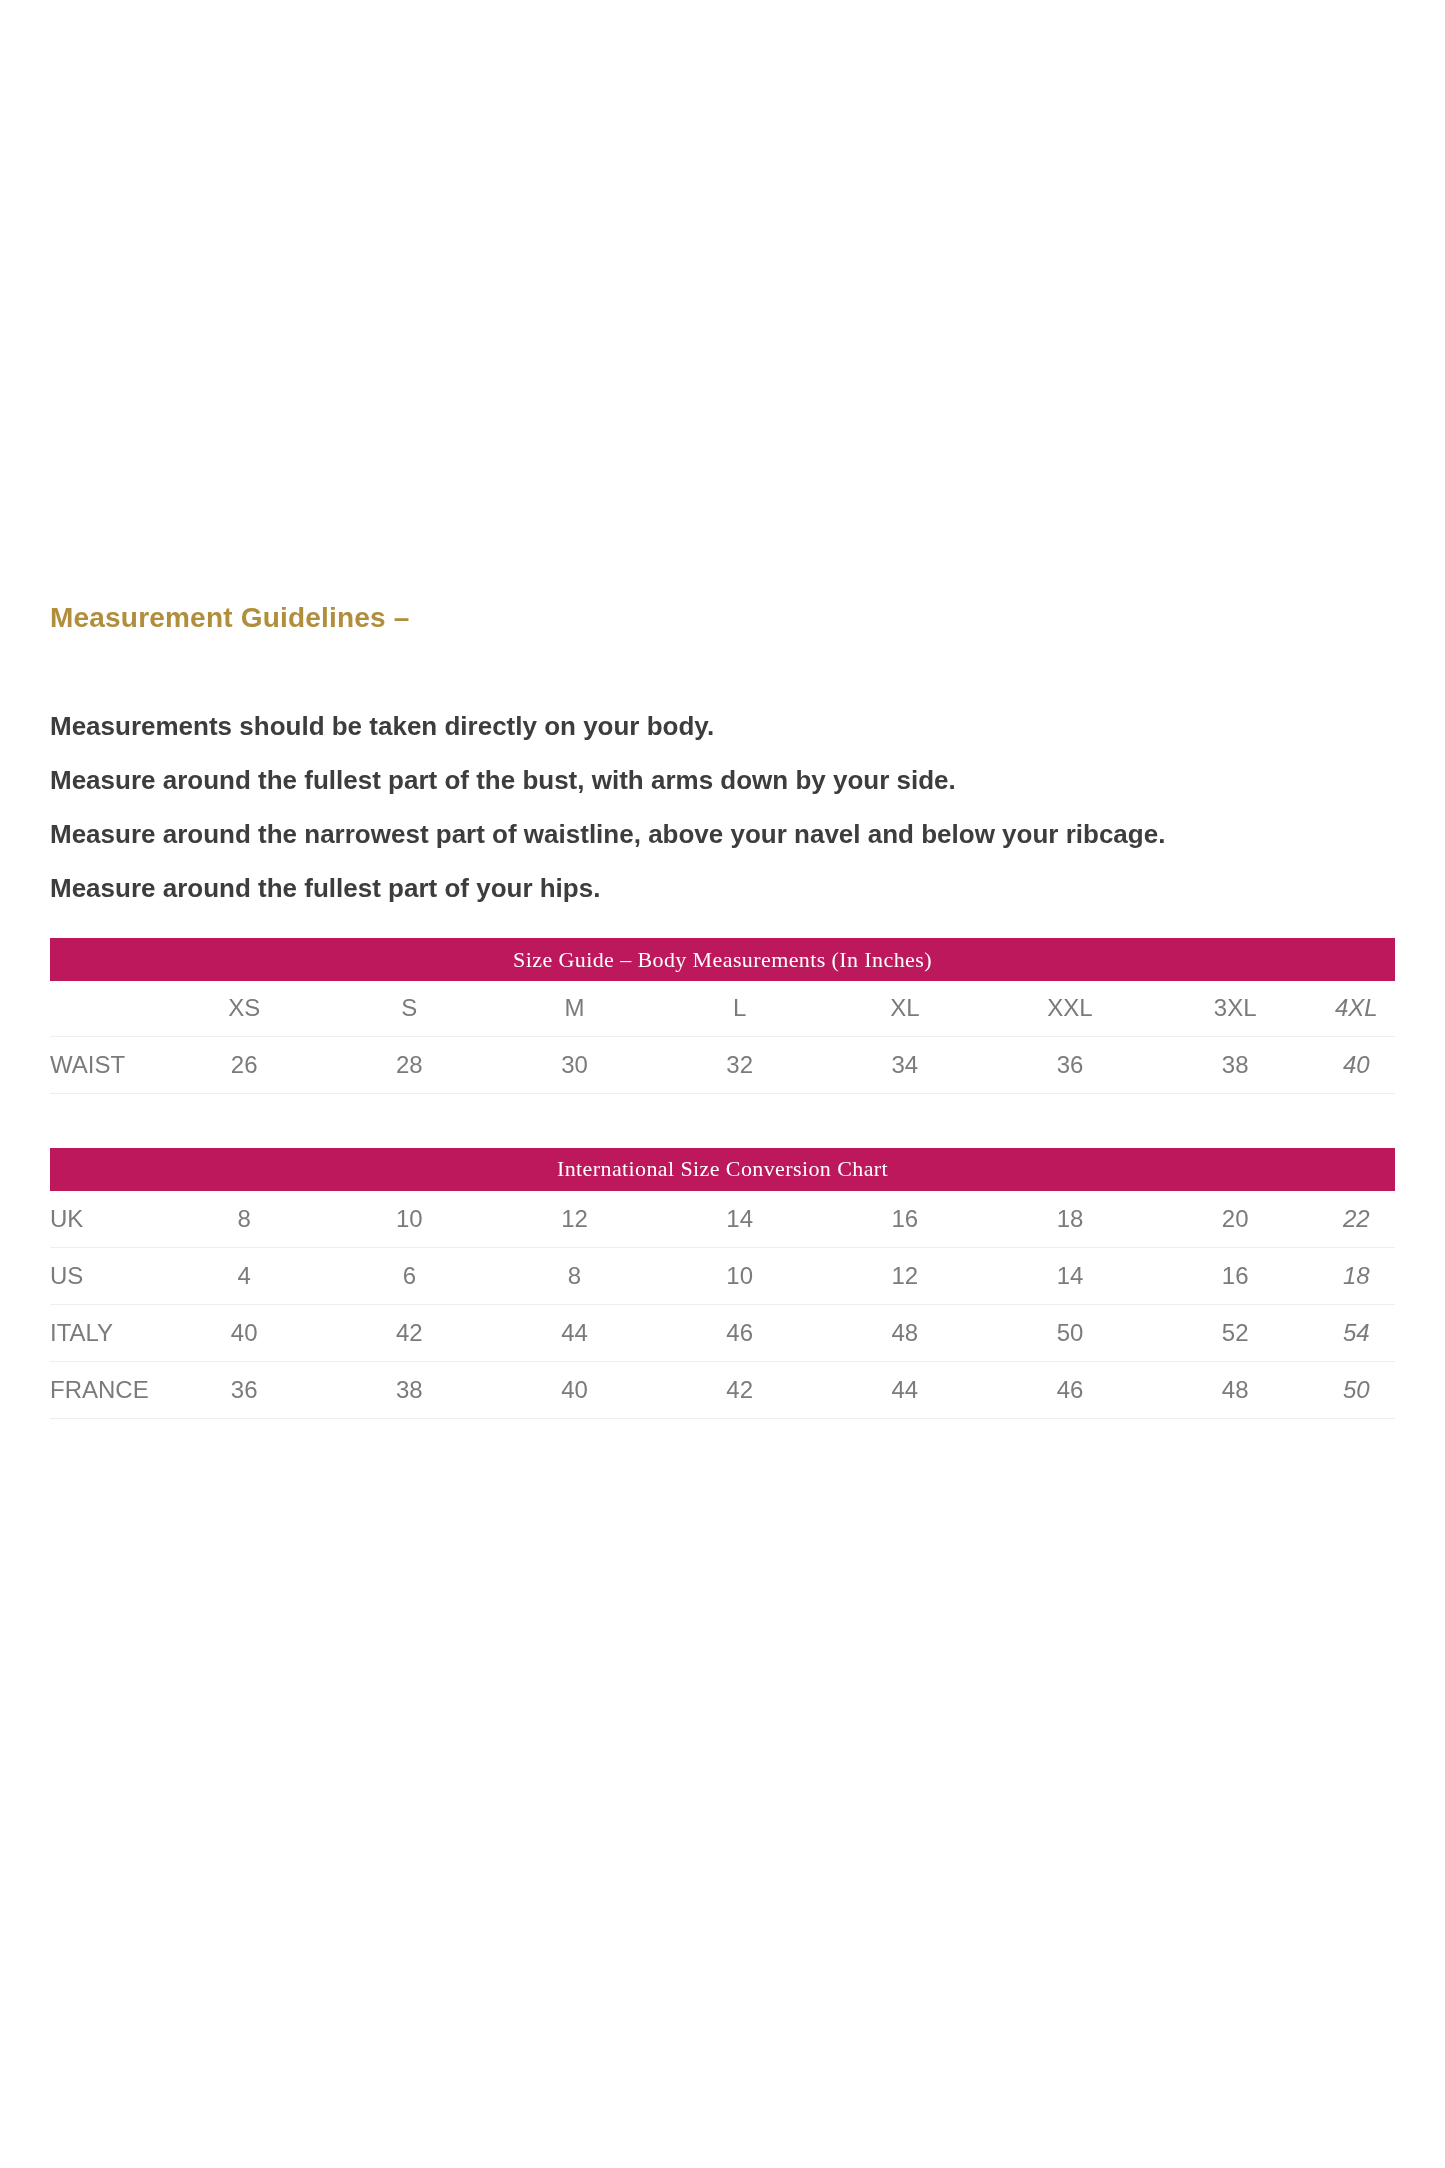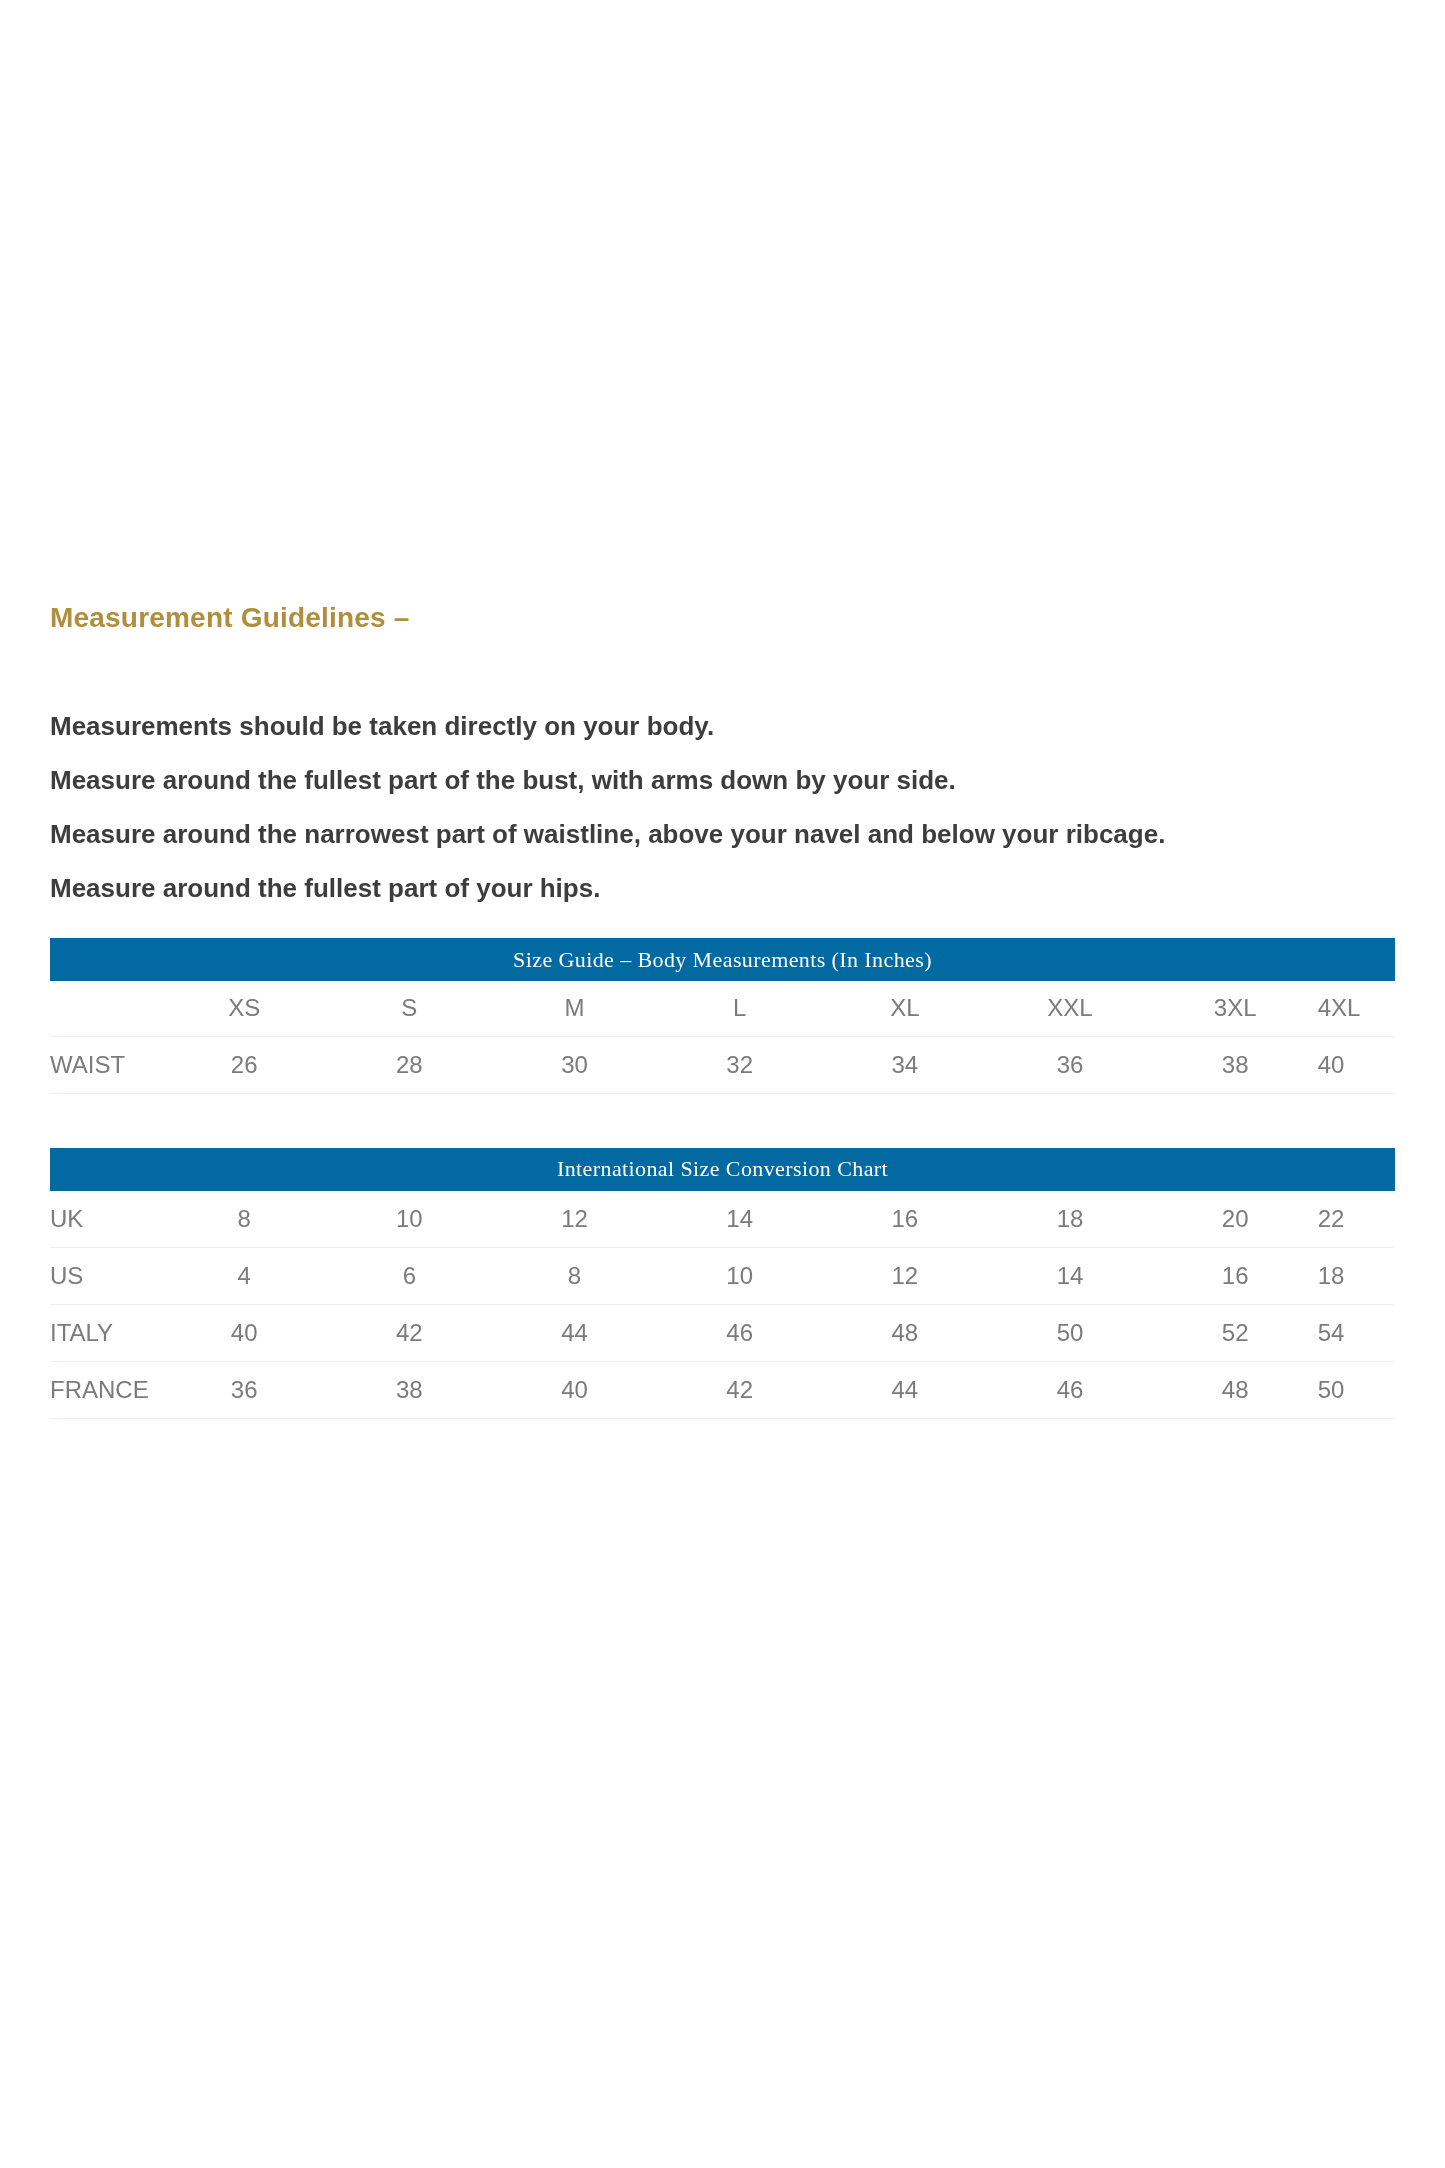--- a/index.html
+++ b/index.html
@@ -30,21 +30,21 @@
     line-height: 54px;
     color: #3D3D3D;
     font-weight: bold;
   }
 
   .table-section { margin-top: 23px; }
   .table-section.second { margin-top: 54px; }
 
   .title-bar {
     height: 43px;
-    background: #0369a1;
+    background: #be185d;
     color: #FFFFFF;
     font-family: "Liberation Serif", serif;
     font-size: 22px;
     letter-spacing: 0.4px;
     display: flex;
     align-items: center;
     justify-content: center;
     text-align: center;
   }
 
@@ -64,21 +64,21 @@
   thead tr { height: 55px; }
   tbody tr { height: 57px; }
 
   .t1 tbody tr { border-top: 1px solid #F2ECEA; }
   .t1 tbody tr:last-child { border-bottom: 1px solid #F2ECEA; }
   .t2 tbody tr + tr { border-top: 1px solid #F2ECEA; }
   .t2 tbody tr:last-child { border-bottom: 1px solid #F2ECEA; }
 
   .cell-label { text-align: left; }
   .cell-mid   { text-align: center; }
-  .cell-last  { text-align: left; }
+  .cell-last  { text-align: center; font-style: italic; }
 </style>
 </head>
 <body>
 
 <div class="content">
 
   <h2 class="page-heading">Measurement Guidelines –</h2>
 
   <div class="guidelines">
     <p>Measurements should be taken directly on your body.</p>

